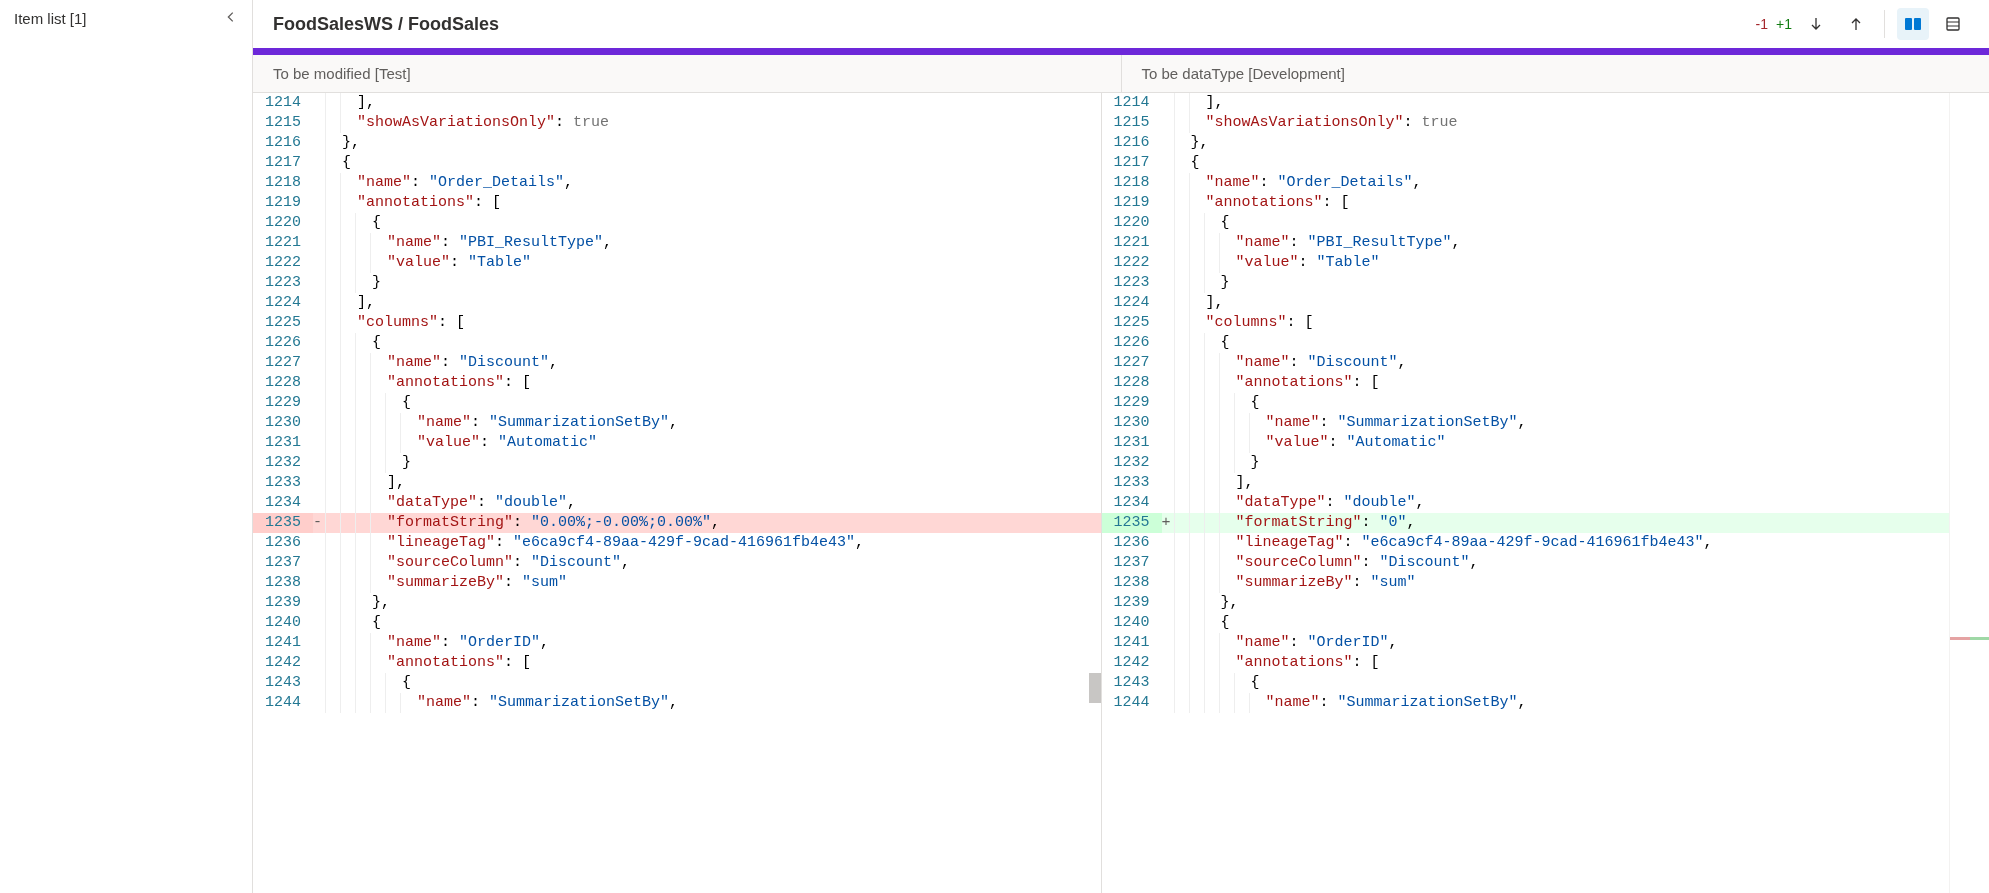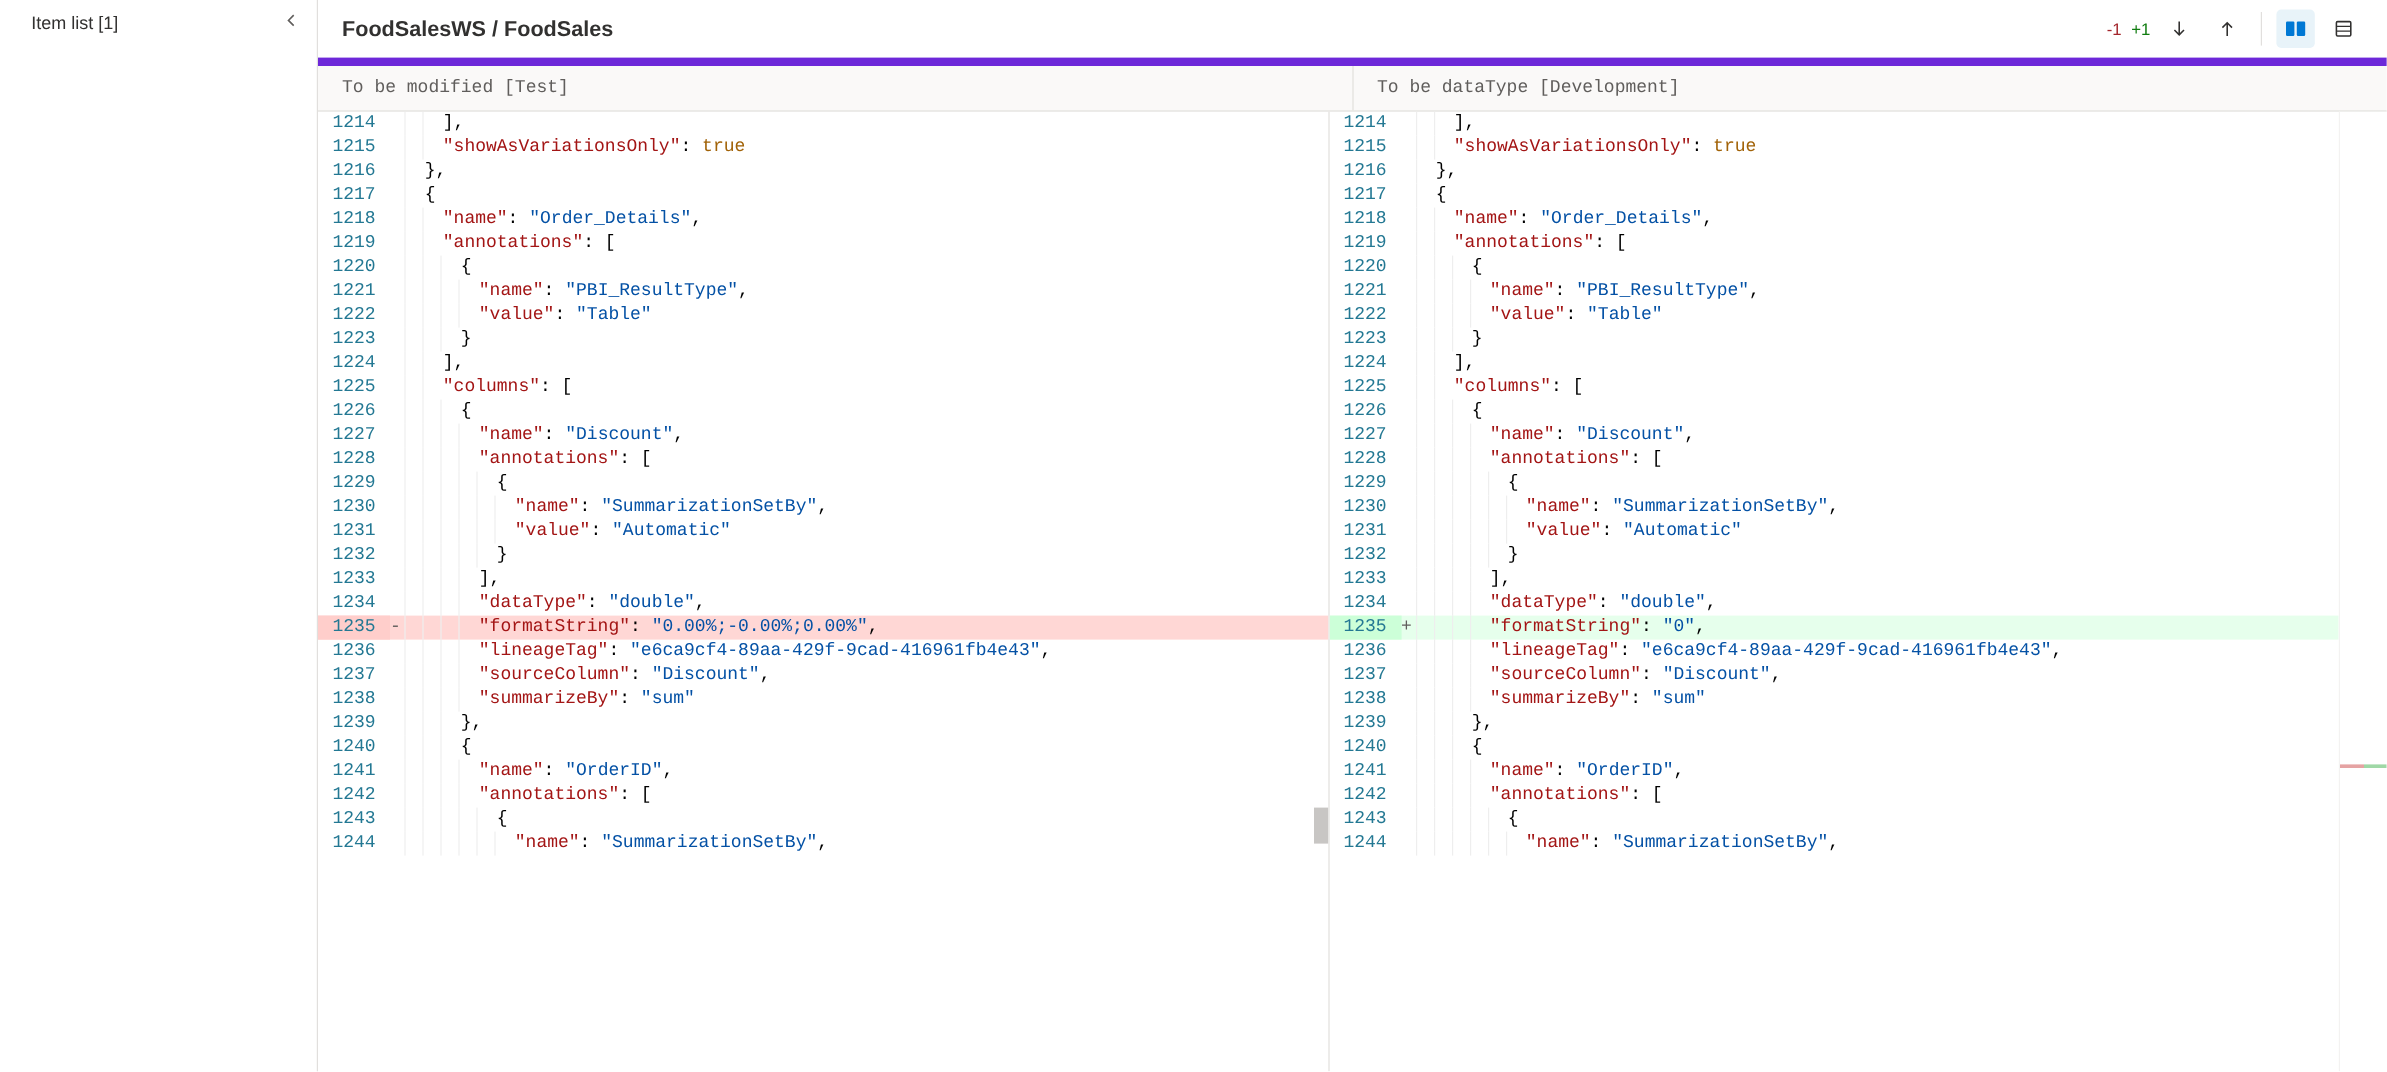--- a/index.html
+++ b/index.html
@@ -1,17 +1,17 @@
 <!DOCTYPE html>
 <html><head>
 <meta charset="utf-8">
 <style>
 * { box-sizing: border-box; margin: 0; padding: 0; }
 body { font-family: "Segoe UI", sans-serif; font-size: 14px; color: #323130; background: #fff; overflow: hidden; }
-.app { display: flex; height: 100vh; width: 100vw; padding-left: 12px; }
+.app { display: flex; height: 100vh; width: 100vw; }
 
 
 .sidebar { width: 253px; border-right: 1px solid #e1dfdd; display: flex; flex-direction: column; }
 .sidebar-header { display: flex; align-items: center; justify-content: space-between; padding: 10px 14px; font-size: 15px; }
 .sidebar-header .collapse-icon { color: #605e5c; cursor: pointer; }
 .sidebar-item { display: flex; align-items: center; gap: 10px; padding: 10px 14px; margin: 8px; background: #f3f2f1; border-radius: 4px; cursor: pointer; }
 .sidebar-item .dataset-icon { width:16px; height:16px; display:inline-flex; align-items:center; justify-content:center; }
 .sidebar-item .status-badge { margin-left:auto; width:20px; height:20px; border-radius:50%; background:#8a7b0a; display:flex; align-items:center; justify-content:center; color:#fff; font-size:10px; }
 
 
@@ -20,21 +20,21 @@
 .breadcrumb { font-size:18px; font-weight:600; }
 .topbar-right { margin-left:auto; display:flex; align-items:center; gap:8px; }
 .delta-removed { color:#a4262c; font-size:14px; }
 .delta-added { color:#107c10; font-size:14px; }
 .icon-btn { width:32px; height:32px; border:none; background:transparent; display:flex; align-items:center; justify-content:center; cursor:pointer; border-radius:4px; color:#323130; }
 .icon-btn.active { background:#e8f3f9; }
 .divider { width:1px; height:28px; background:#e1dfdd; margin:0 4px; }
 
 
 .pane-headers { display:flex; border-bottom:1px solid #e1dfdd; background:#faf9f8; }
-.pane-header { flex:1; padding:10px 20px; font-size:15px; color:#605e5c;font-family:Liberation Mono, monospace; }
+.pane-header { flex:1; padding:10px 20px; font-size:15px; color:#605e5c; }
 .pane-header:first-child { border-right:1px solid #e1dfdd; }
 
 
 .diff-wrap { flex:1; display:flex; overflow:hidden; position:relative; }
 .pane { flex:1; overflow:hidden; font-family: Consolas, "Courier New", monospace; font-size:15px; line-height:20px; position:relative; }
 .pane:first-child { border-right:1px solid #e1dfdd; }
 .code-row { display:flex; height:20px; white-space:pre; }
 .lineno { width:60px; text-align:right; padding-right:12px; color:#237893; user-select:none; flex-shrink:0; }
 .marker { width:12px; color:#605e5c; flex-shrink:0; }
 .guides { flex-shrink:0; display:flex; }
@@ -42,21 +42,21 @@
 .code-content { flex:1; padding-left:2px; overflow:hidden; text-overflow:clip; }
 .row-removed { background:#ffd7d5; }
 .row-removed .lineno { background:#ffcecb; }
 .row-added { background:#e6ffec; }
 .row-added .lineno { background:#ccffd8; }
 
 
 .k { color:#a31515; }  
 .s { color:#0451a5; }  
 .p { color:#000; }     
-.b { color:#a16207; }  
+.b { color:#737373; }  
 
 
 .vscroll-thumb { position:absolute; right:0; width:12px; height:30px; background:#c8c6c4; top:580px; }
 
 
 .minimap { width:40px; background:#fff; border-left:1px solid #f3f2f1; position:relative; }
 .minimap-mark-r { position:absolute; left:0; right:50%; height:3px; background:#e5a3a3; }
 .minimap-mark-a { position:absolute; left:50%; right:0; height:3px; background:#9fd8a6; }
 </style>
 </head>

